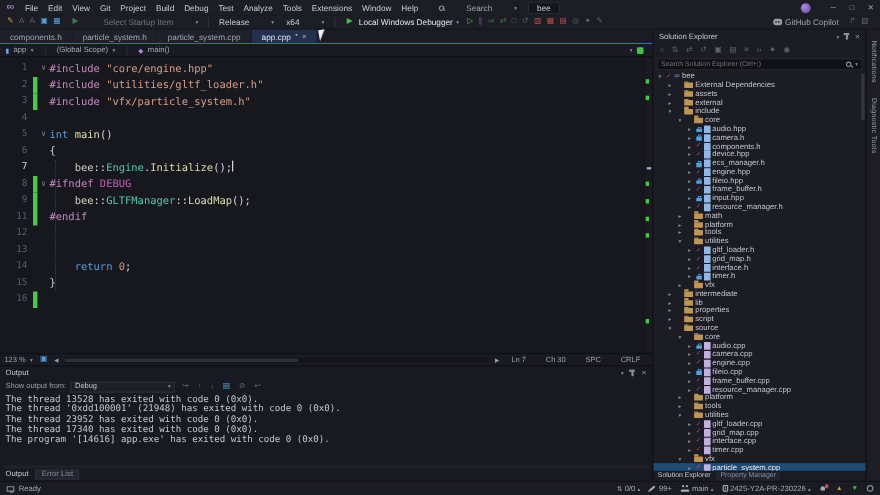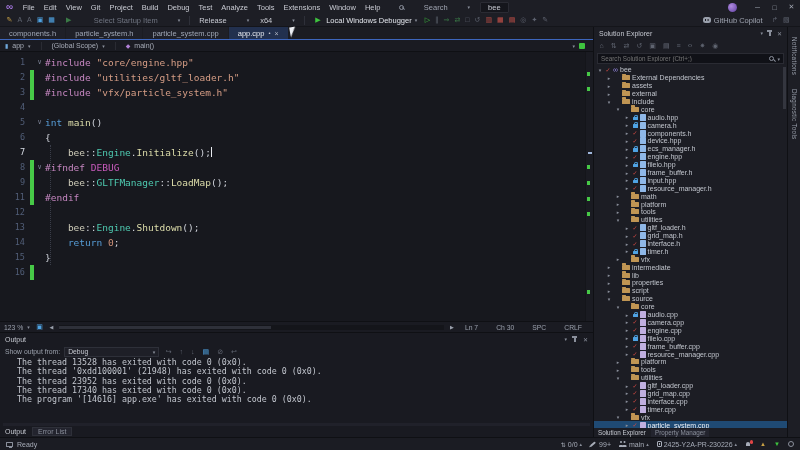--- a/index.html
+++ b/index.html
@@ -66,21 +66,21 @@
   .hthumb{position:absolute;left:0;top:1px;height:3px;width:55%;background:#2E3039}
   .stat{padding:0 7px;white-space:nowrap}
 
   .output-panel{height:105px;background:#191A21;border-top:1px solid #0F1014;display:flex;flex-direction:column}
   .out-header{height:12px;display:flex;align-items:center;font-size:7px;padding:0 5px;color:#C5C8D0}
   .out-hdr-icons{margin-left:auto;display:flex;gap:5px;align-items:center;color:#8A8F9B;font-size:6px}
   .pinico{width:2px;height:5px;background:#8A8F9B;position:relative;margin:0 2px}
   .pinico::before{content:"";position:absolute;top:-1px;left:-1.5px;width:5px;height:2px;background:#8A8F9B}
   .out-controls{height:13px;display:flex;align-items:center;font-size:6.8px;color:#9AA0AC;padding:0 5px;gap:4px}
   .out-dd{border:1px solid #2E3039;background:#1E1F27;display:flex;align-items:center;width:95px;height:10px;padding:0 3px;justify-content:space-between;color:#C5C8D0}
-  .console{flex:1;font-family:"DejaVu Sans Mono",monospace;font-size:8.3px;line-height:9.3px;color:#C2C6CE;padding-left:17px;overflow:hidden}
+  .console{flex:1;font-family:"DejaVu Sans Mono",monospace;font-size:8.3px;line-height:9.3px;color:#C2C6CE;padding-left:5px;overflow:hidden}
   .out-hscroll{height:3px;background:#20212A;margin:0 3px}
   .out-tabs{height:11px;display:flex;align-items:center;gap:6px;padding:0 5px;font-size:7px}
   .out-tab{color:#C5C8D0}
   .out-tab.boxed{background:#23242E;border:1px solid #2E3039;color:#8A8F9B;padding:0 5px;height:9px;display:flex;align-items:center}
 
   
   .solution-col{width:193px;display:flex;flex-direction:column;background:#1C1D24}
   .se-header{height:12px;display:flex;align-items:center;font-size:7px;padding:0 5px;color:#C5C8D0}
   .se-hdr-icons{margin-left:auto;display:flex;gap:4px;align-items:center;color:#8A8F9B;font-size:6px}
   .se-toolbar{height:13px;display:flex;align-items:center;gap:2px;padding:0 3px}
@@ -321,21 +321,20 @@
         </div>
         <div class="cl">
           <span class="ln">12</span>
           <span class="chg"></span>
           <span class="fold"></span>
         </div>
         <div class="cl">
           <span class="ln">13</span>
           <span class="chg"></span>
           <span class="fold"></span>
-          <span class="src"><span class="tk-pl">    </span><span class="tk-ns">bee</span><span class="tk-pl">::</span><span class="tk-ty">Engine</span><span class="tk-pl">.</span><span class="tk-fn">Shutdown</span><span class="tk-pl">();</span></span>
         </div>
         <div class="cl">
           <span class="ln">14</span>
           <span class="chg"></span>
           <span class="fold"></span>
           <span class="src"><span class="tk-pl">    </span><span class="tk-kw">return</span><span class="tk-pl"> </span><span class="tk-num">0</span><span class="tk-pl">;</span></span>
         </div>
         <div class="cl">
           <span class="ln">15</span>
           <span class="chg"></span>

